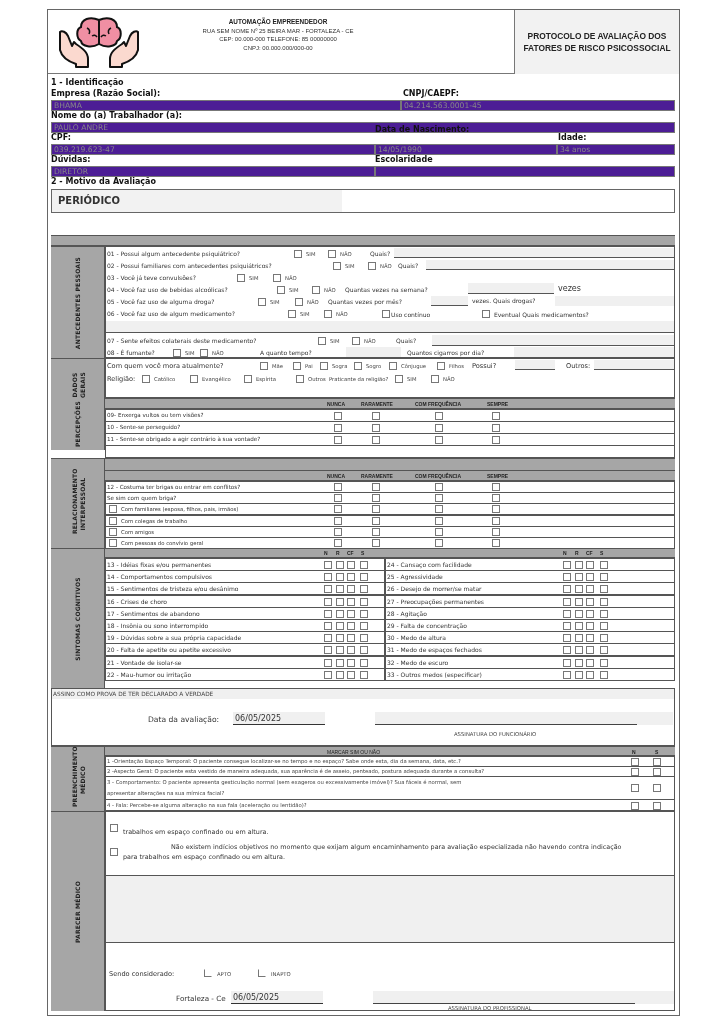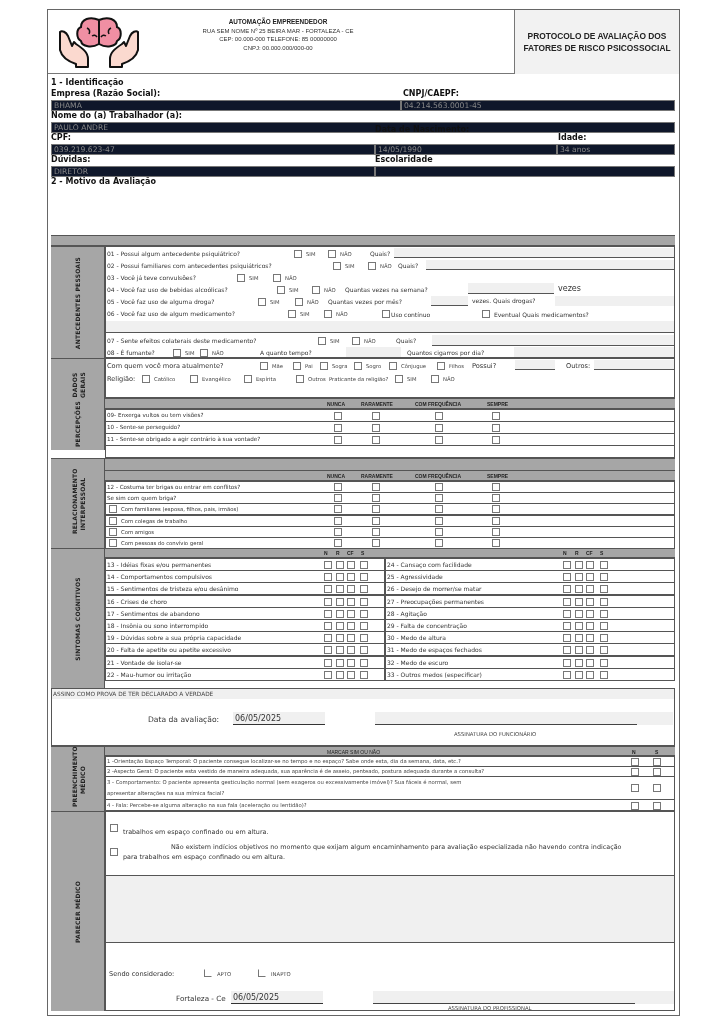--- a/index.html
+++ b/index.html
@@ -5,21 +5,21 @@
   * { box-sizing: border-box; margin: 0; padding: 0; }
   body { width: 724px; height: 1024px; background: #fff; font-family: "DejaVu Sans", sans-serif; color: #222; position: relative; overflow: hidden; }
   .page { position: absolute; left: 47px; top: 9px; width: 633px; height: 1007px; border: 1px solid #666; }
   .abs { position: absolute; }
   .hdr { position: absolute; left: 0; top: 0; width: 631px; height: 64px; border-bottom: 1px solid #777; }
   .hdr-right { position: absolute; left: 466px; top: 0; width: 165px; height: 64px; background: #f2f2f2; border-left: 1px solid #777; display:flex; align-items:center; justify-content:center; text-align:center; font: bold 8.4px "Liberation Sans", sans-serif; line-height: 12px; padding: 0 4px; }
   .company { position: absolute; left: 110px; top: 8px; width: 240px; text-align: center; font: 6px "Liberation Sans", sans-serif; line-height: 8.6px; color:#333; }
   .company b { font-size: 6.4px; color: #222; }
   .logo { position: absolute; left: 6px; top: 4px; width: 90px; height: 54px; }
   .lbl { position: absolute; font: bold 8px "DejaVu Sans", sans-serif; color: #111; white-space: nowrap; }
-  .field { position: absolute; background: #0f172a; border: 1px solid #777; height: 11px; font: 7.6px "DejaVu Sans", sans-serif; color: #888; padding-left: 2px; line-height: 10px; white-space: nowrap; overflow: hidden; }
+  .field { position: absolute; background: #4c1d95; border: 1px solid #777; height: 11px; font: 7.6px "DejaVu Sans", sans-serif; color: #888; padding-left: 2px; line-height: 10px; white-space: nowrap; overflow: hidden; }
   .side { position: absolute; left: 0; width: 54px; background: #a6a6a6; border-right: 1px solid #555; border-top: 1px solid #555; }
   .side span { position: absolute; left: 50%; top: 50%; transform: translate(-50%,-50%) rotate(-90deg); font: bold 6px "DejaVu Sans", sans-serif; color: #222; text-align:center; white-space: nowrap; line-height: 7.5px; letter-spacing: 0.2px; }
   .bar { position: absolute; background: #a6a6a6; border-top: 1px solid #555; border-bottom: 1px solid #555; }
   .row { position: absolute; border: 1px solid #555; background: #fff; font: 6px "DejaVu Sans", sans-serif; color: #333; white-space: nowrap; line-height: 10px; overflow:hidden; }
   .t { position: absolute; font: 6px "DejaVu Sans", sans-serif; color: #333; white-space: nowrap; }
   .t.sm { font-size: 5.3px; color:#444; }
   .cb { position: absolute; width: 8px; height: 8px; border: 1px solid #777; background: #fff; }
   .gfill { position: absolute; background: #f0f0f0; }
   .colh { position: absolute; font: bold 5px "Liberation Sans", sans-serif; color: #222; white-space: nowrap; }
   .uline { position: absolute; border-bottom: 1px solid #444; }
@@ -63,20 +63,24 @@
   <div class="lbl" style="left:510px;top:123px;">Idade:</div>
   <div class="field" style="left:3px;top:134px;width:324px;">039.219.623-47</div>
   <div class="field" style="left:327px;top:134px;width:182px;">14/05/1990</div>
   <div class="field" style="left:509px;top:134px;width:118px;">34 anos</div>
   <div class="lbl" style="left:3px;top:145px;">Dúvidas:</div>
   <div class="lbl" style="left:327px;top:145px;">Escolaridade</div>
   <div class="field" style="left:3px;top:156px;width:324px;">DIRETOR</div>
   <div class="field" style="left:327px;top:156px;width:300px;"></div>
 
   <div class="lbl" style="left:3px;top:167px;">2 - Motivo da Avaliação</div>
+  <div class="abs" style="left:3px;top:179px;width:624px;height:24px;border:1px solid #666;background:#fff;">
+    <div class="abs" style="left:0;top:0;width:290px;height:22px;background:#f2f2f2;"></div>
+    <div class="abs" style="left:6px;top:5px;font:bold 10px 'DejaVu Sans',sans-serif;color:#333;">PERIÓDICO</div>
+  </div>
 
   <div class="bar" style="left:3px;top:225px;width:624px;height:11px;"></div>
 
   <div class="side" style="left:3px;top:236px;height:112px;">
       <span>ANTECEDENTES PESSOAIS</span>
     </div>
   <div class="abs" style="left:57px;top:236px;width:570px;height:112px;border:1px solid #555;background:#fff;"></div>
 
   <div class="t" style="left:59px;top:240px;">01 - Possui algum antecedente psiquiátrico?</div>
   <div class="cb" style="left:246px;top:240px;"></div>

